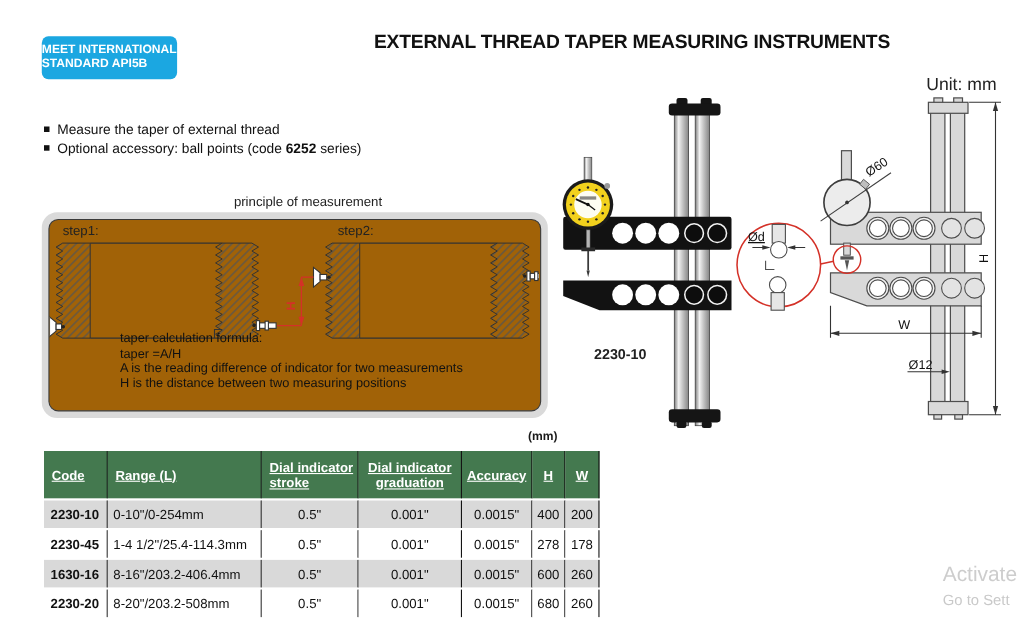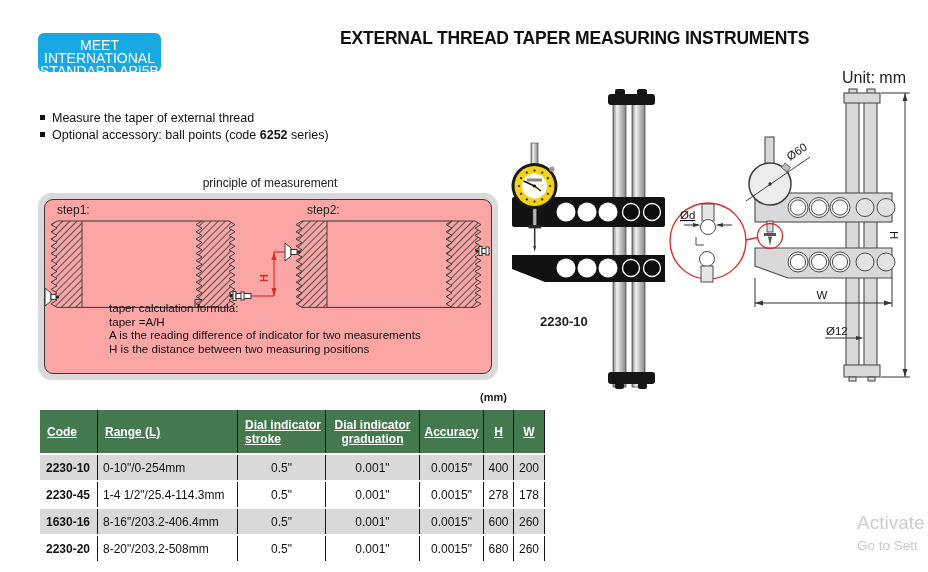--- a/index.html
+++ b/index.html
@@ -7,44 +7,44 @@
   .page {
     position:relative; width:928px; height:572px; background:#ffffff;
     font-family:"Liberation Sans", sans-serif; color:#1a1a1a; overflow:hidden;
   }
   .abs { position:absolute; }
 
   
   .badge {
     left:38px; top:33px; width:123px; height:39px;
     background:#1ba7e1; border-radius:6px; color:#fff;
-    font-weight:normal; font-size:14px; line-height:13px;
-    text-align:center; padding-top:6px;
+    font-weight:bold; font-size:11px; line-height:13px;
+    padding-top:6px;
   }
 
   
   .title {
     left:340px; top:28px; width:578px; text-align:left;
     font-weight:bold; font-size:17.5px; letter-spacing:-0.2px; color:#111;
   }
   .unit { left:840px; top:69px; width:66px; text-align:right; font-size:16px; color:#222; }
 
   
   .feature { left:40px; font-size:12.5px; color:#111; }
   .feature .sq {
     display:inline-block; width:5px; height:5px; background:#111;
     margin-right:7px; vertical-align:2px;
   }
 
   
-  .p-caption { left:150px; top:176px; width:240px; text-align:center; font-size:12px; color:#222; }
+  .p-caption { left:160px; top:176px; width:240px; text-align:center; font-size:12px; color:#222; }
   .p-outer { left:38px; top:193px; width:460px; height:187px; background:#dadada; border-radius:14px; }
   .p-inner {
     position:absolute; left:6px; top:6px; width:448px; height:175px;
-    background:#fca5a5; border:1.5px solid #3a3a3a; border-radius:9px;
+    background:#a16207; border:1.5px solid #3a3a3a; border-radius:9px;
   }
   .step-label { position:absolute; font-size:12px; color:#222; }
   .formula { position:absolute; left:64px; top:101px; width:375px; font-size:11.6px; line-height:13.6px; color:#111; }
 
   .model-label { left:540px; top:314px; font-weight:bold; font-size:13px; color:#222; }
 
   
   .mm-note { left:480px; top:391px; width:65px; text-align:left; font-weight:bold; font-size:11px; }
   table.spec { left:40px; top:408px; position:absolute; border-collapse:separate; border-spacing:0 2px; table-layout:fixed; width:505px; }
   table.spec th {

